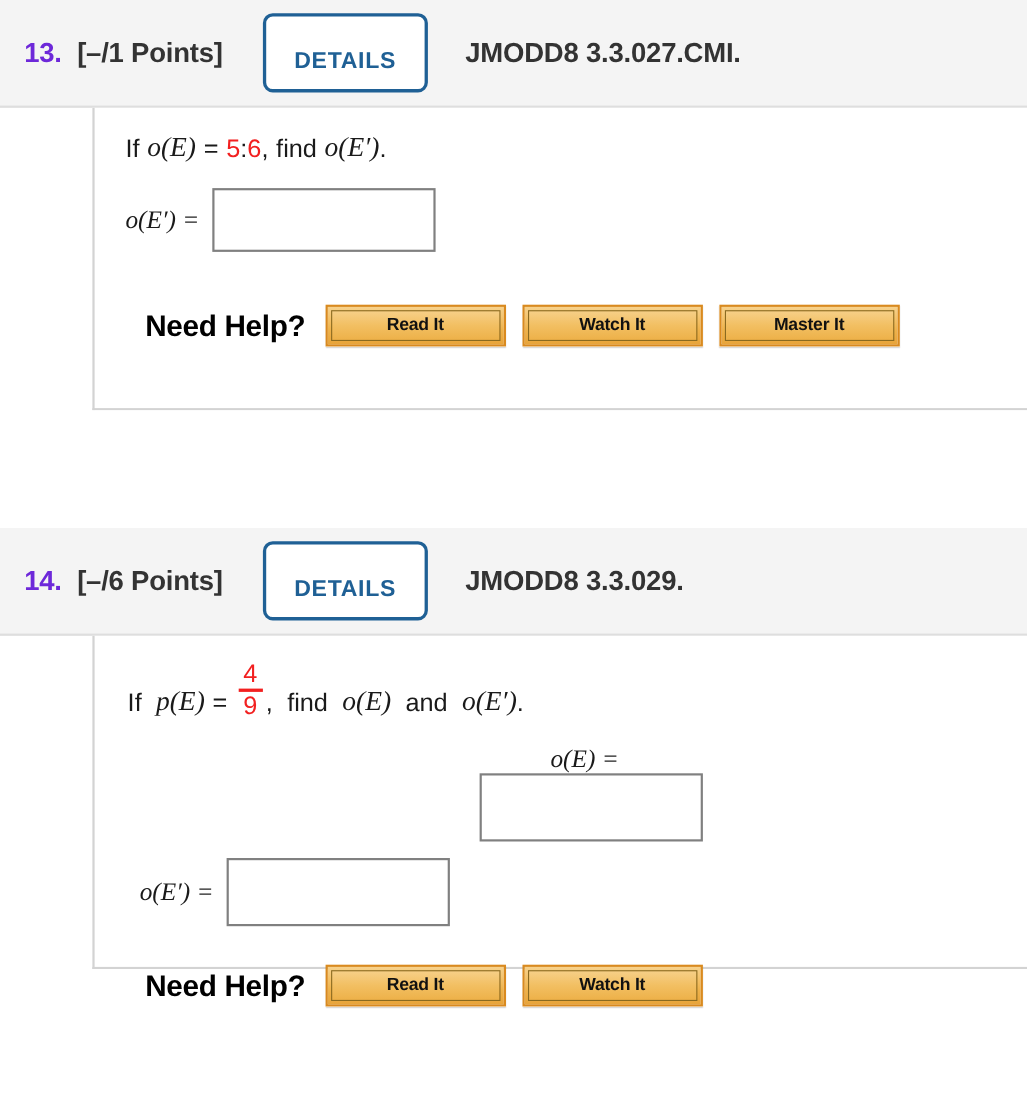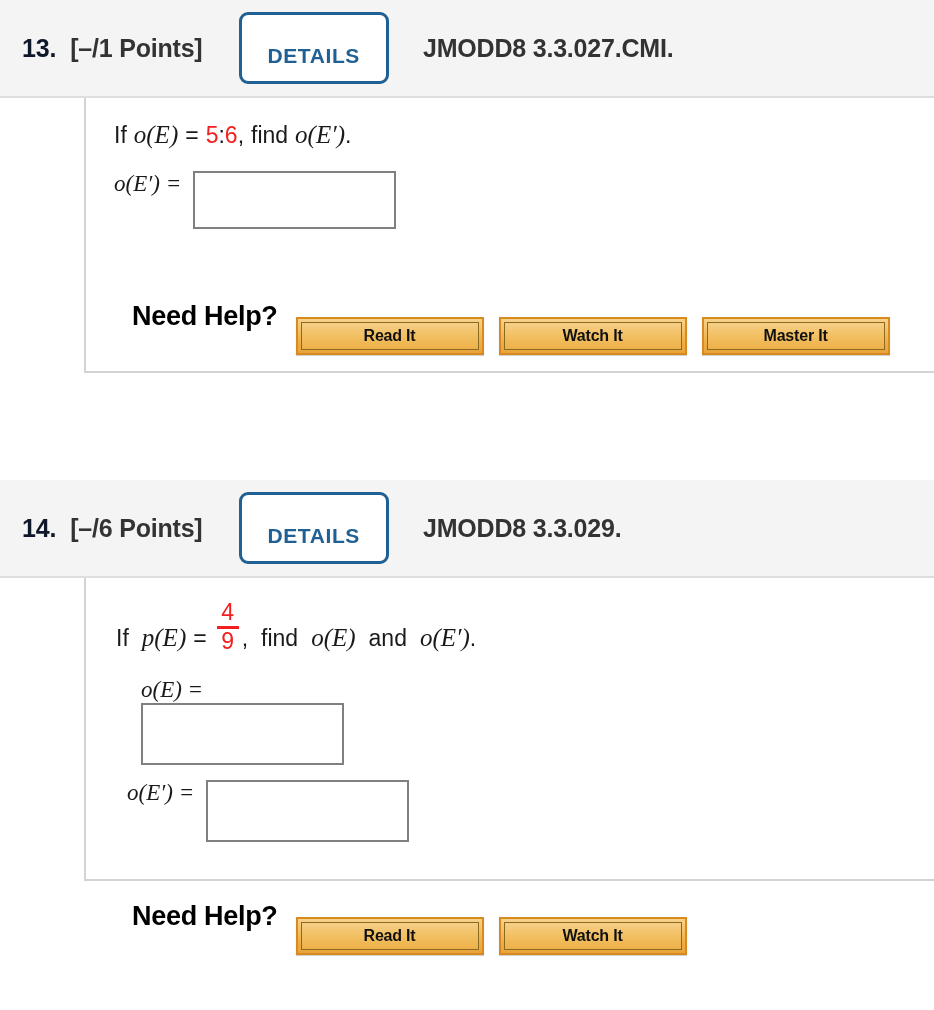--- a/index.html
+++ b/index.html
@@ -27,21 +27,21 @@
     display: flex;
     align-items: center;
     box-sizing: border-box;
   }
   .q-header.h1 { height: 98px; padding-left: 22px; }
   .q-header.h2 { height: 98px; padding-left: 22px; }
 
   .q-number {
     font-size: 25px;
     font-weight: bold;
-    color: #0f172a;
+    color: #6d28d9;
     letter-spacing: -0.2px;
     margin-right: 14px;
     white-space: nowrap;
   }
   .q-points {
     font-size: 25px;
     font-weight: bold;
     color: #333333;
     letter-spacing: -0.2px;
     white-space: nowrap;
@@ -122,21 +122,21 @@
   .frac .bar {
     width: 22px;
     height: 3px;
     background: #f22020;
     margin: 1px 0;
   }
 
   
   .ans-row {
     display: flex;
-    align-items: flex-start;
+    align-items: center;
     white-space: nowrap;
   }
   .ans-label {
     font-size: 23px;
     color: #1a1a1a;
     text-align: right;
     padding-right: 12px;
   }
   .ans-box {
     border: 2px solid #808080;
@@ -158,30 +158,29 @@
   .needhelp-label {
     font-size: 27px;
     font-weight: bold;
     color: #000000;
     margin-right: 18px;
     letter-spacing: -0.3px;
     white-space: nowrap;
   }
 
   .help-btn {
-    width: 188px;
+    width: 164px;
     height: 38px;
     box-sizing: border-box;
     border: 2px solid #d98a1f;
     background: linear-gradient(to bottom, #f7d28c 0%, #f3bf63 38%, #eeb24b 62%, #e8a43a 100%);
     padding: 3px;
     margin-right: 15px;
     cursor: pointer;
     box-shadow: 0 1px 1px rgba(0,0,0,0.18);
-    margin-top: 40px;
   }
   .help-btn .inner {
     width: 100%;
     height: 100%;
     box-sizing: border-box;
     border: 1px solid #8a6a20;
     background: linear-gradient(to bottom, #f6cf87 0%, #f2bf62 50%, #edb149 100%);
     display: flex;
     align-items: center;
     justify-content: center;

